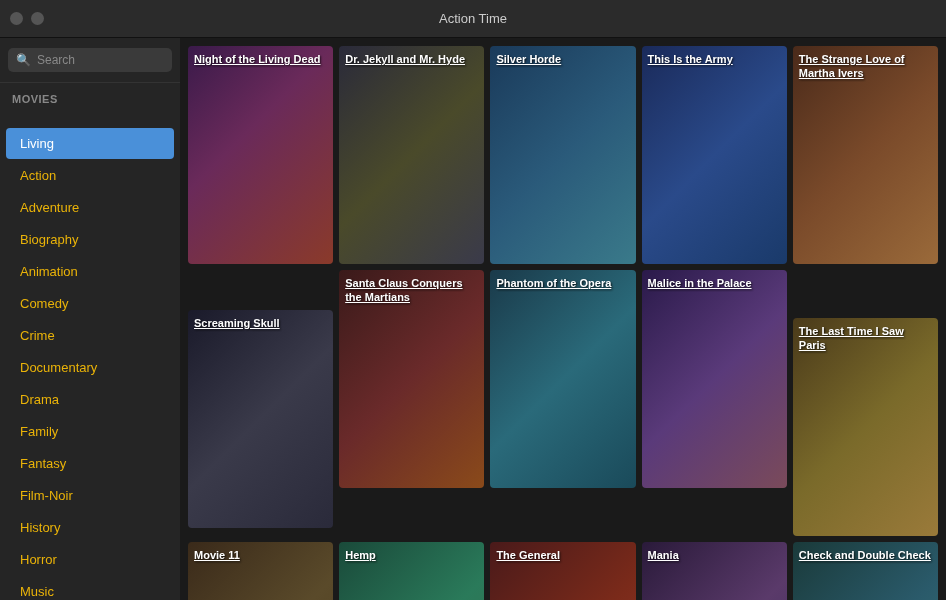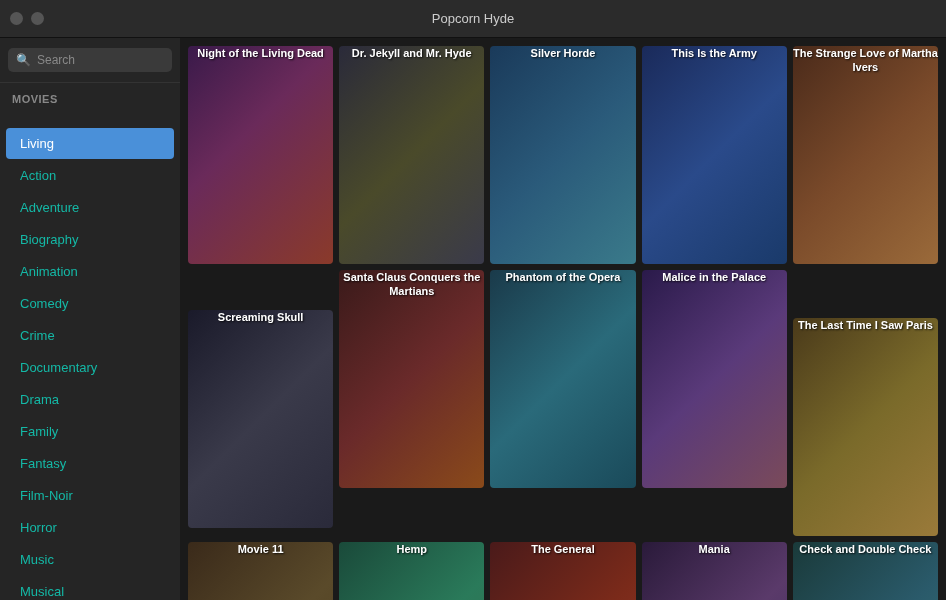--- a/index.html
+++ b/index.html
@@ -92,21 +92,21 @@
       font-size: 11px;
       font-weight: 600;
       color: #888;
       text-transform: uppercase;
       letter-spacing: 0.5px;
     }
 
     .nav-item {
       padding: 8px 14px;
       font-size: 13px;
-      color: #14b8a6;
+      color: #eab308;
       cursor: pointer;
       border-radius: 4px;
       margin: 1px 6px;
     }
     .nav-item.active {
       background: #4a90d9;
       color: #fff;
     }
 
     
@@ -144,38 +144,39 @@
     .poster-11 { background: linear-gradient(135deg, #3a2a1a 0%, #5a4a2a 50%, #4a3a1a 100%); }
     .poster-12 { background: linear-gradient(135deg, #1a4a3a 0%, #2a7a5a 50%, #3a6a4a 100%); }
     .poster-13 { background: linear-gradient(135deg, #4a1a1a 0%, #7a2a1a 50%, #9a3a2a 100%); }
     .poster-14 { background: linear-gradient(135deg, #2a1a3a 0%, #5a3a6a 50%, #3a2a5a 100%); }
     .poster-15 { background: linear-gradient(135deg, #1a3a3a 0%, #2a5a6a 50%, #3a7a7a 100%); }
 
     .poster-text {
       font-size: 11px;
       font-weight: bold;
       color: #fff;
-      text-align: center;
       text-shadow: 1px 1px 2px rgba(0,0,0,0.8);
+      padding: 6px;
       line-height: 1.3;
+      text-decoration: underline;
     }
 
     ::-webkit-scrollbar { width: 4px; }
     ::-webkit-scrollbar-track { background: #1a1a1a; }
     ::-webkit-scrollbar-thumb { background: #444; border-radius: 2px; }
   </style>
 </head>
 <body>
 
 <div class="titlebar">
   <div class="titlebar-buttons">
     <div class="titlebar-btn"></div>
     <div class="titlebar-btn"></div>
   </div>
-  <span class="titlebar-title">Popcorn Hyde</span>
+  <span class="titlebar-title">Action Time</span>
 </div>
 
 <div class="main-container">
 
   <div class="sidebar">
     <div class="search-container">
       <div class="search-box">
         <span class="search-icon-svg">🔍</span>
         <input class="search-input" type="text" placeholder="Search" style="">
       </div>
@@ -189,20 +190,21 @@
         <div class="nav-item">Adventure</div>
         <div class="nav-item">Biography</div>
         <div class="nav-item">Animation</div>
         <div class="nav-item">Comedy</div>
         <div class="nav-item">Crime</div>
         <div class="nav-item">Documentary</div>
         <div class="nav-item">Drama</div>
         <div class="nav-item">Family</div>
         <div class="nav-item">Fantasy</div>
         <div class="nav-item">Film-Noir</div>
+        <div class="nav-item">History</div>
         <div class="nav-item">Horror</div>
         <div class="nav-item">Music</div>
         <div class="nav-item">Musical</div>
       </div>
   </div>
 
   <div class="content">
     <div class="movie-grid" id="movie-grid">
         <div class="movie-card poster-1">
           <div class="poster-text">Night of the Living Dead</div>

